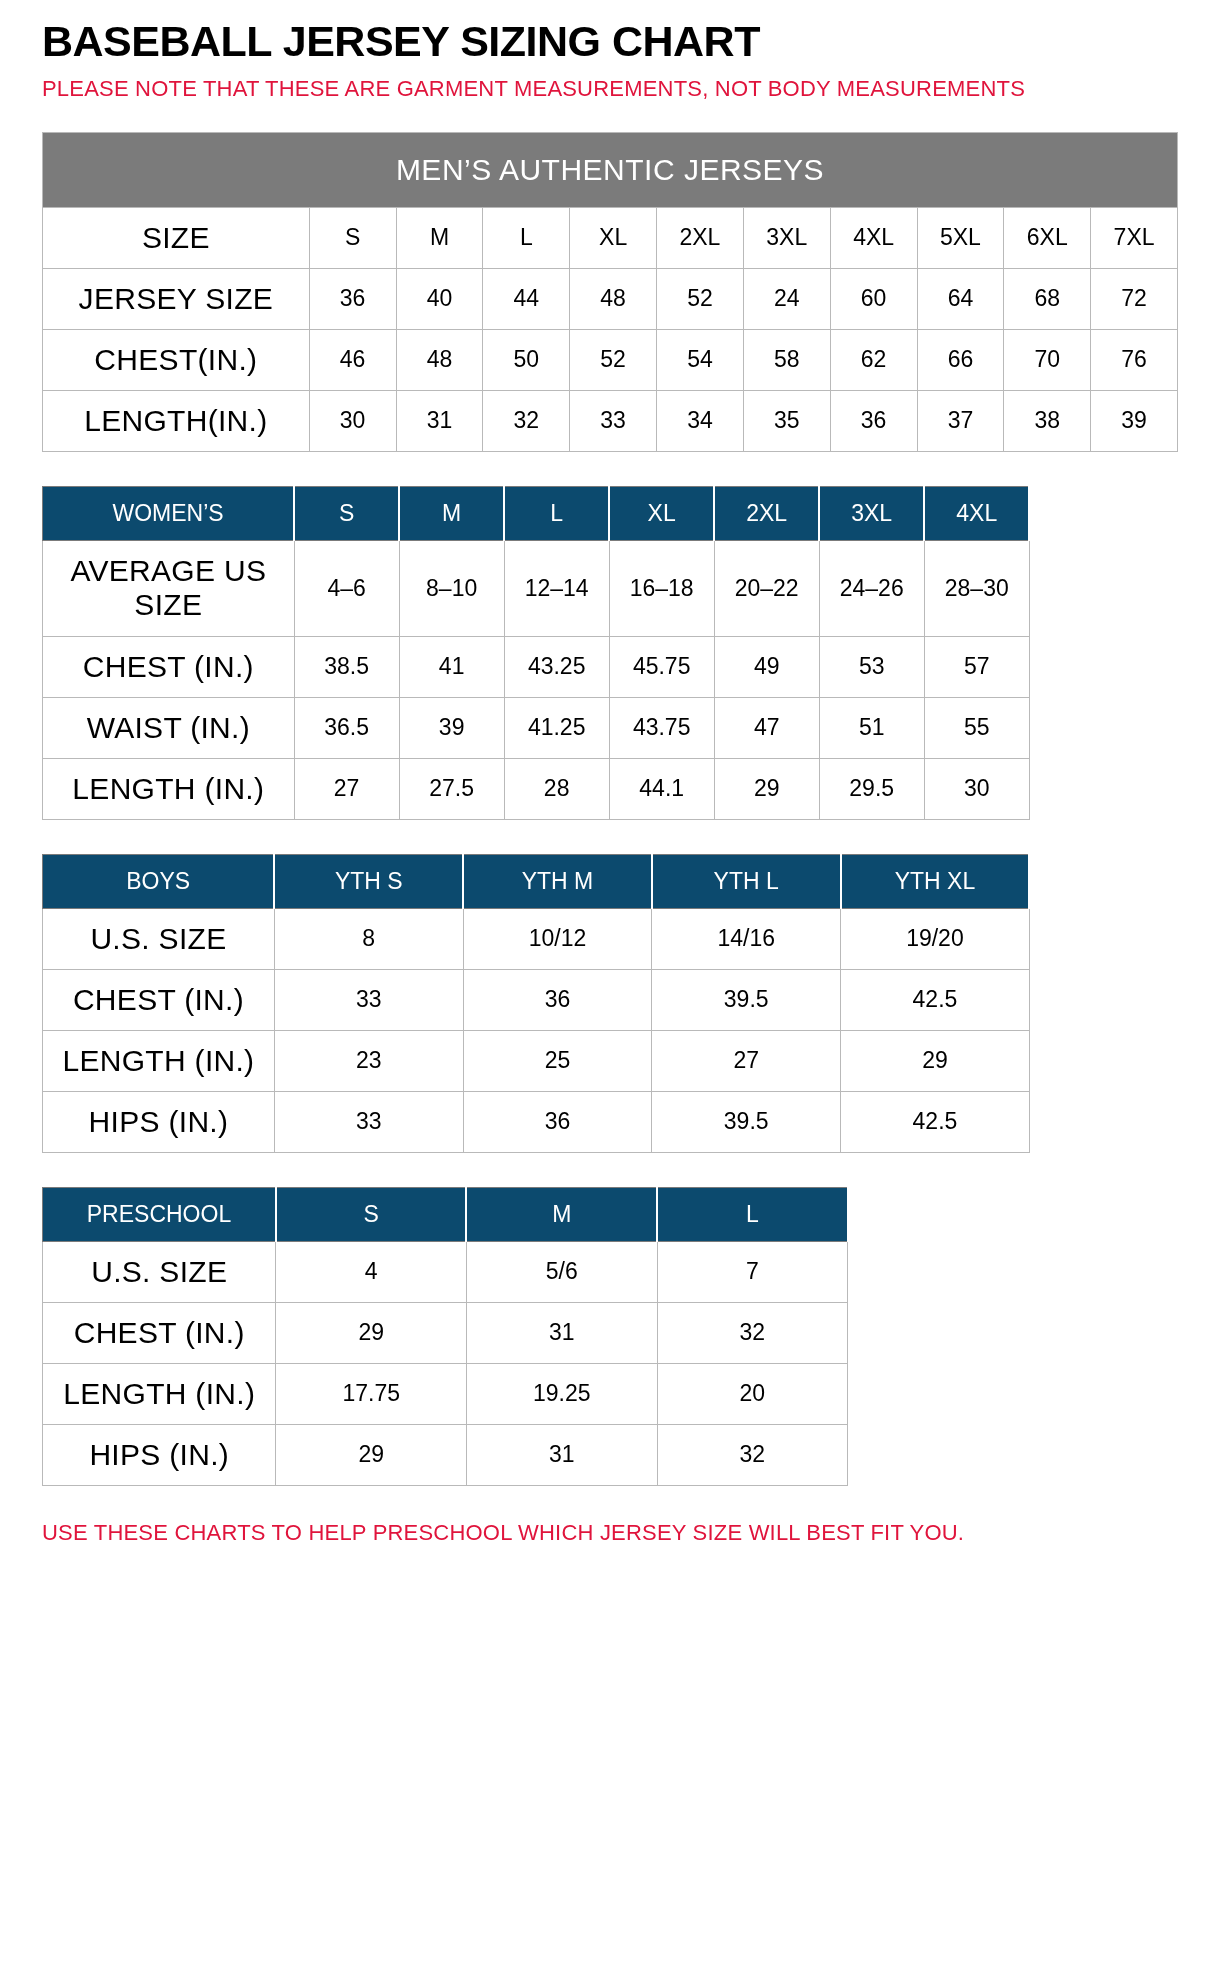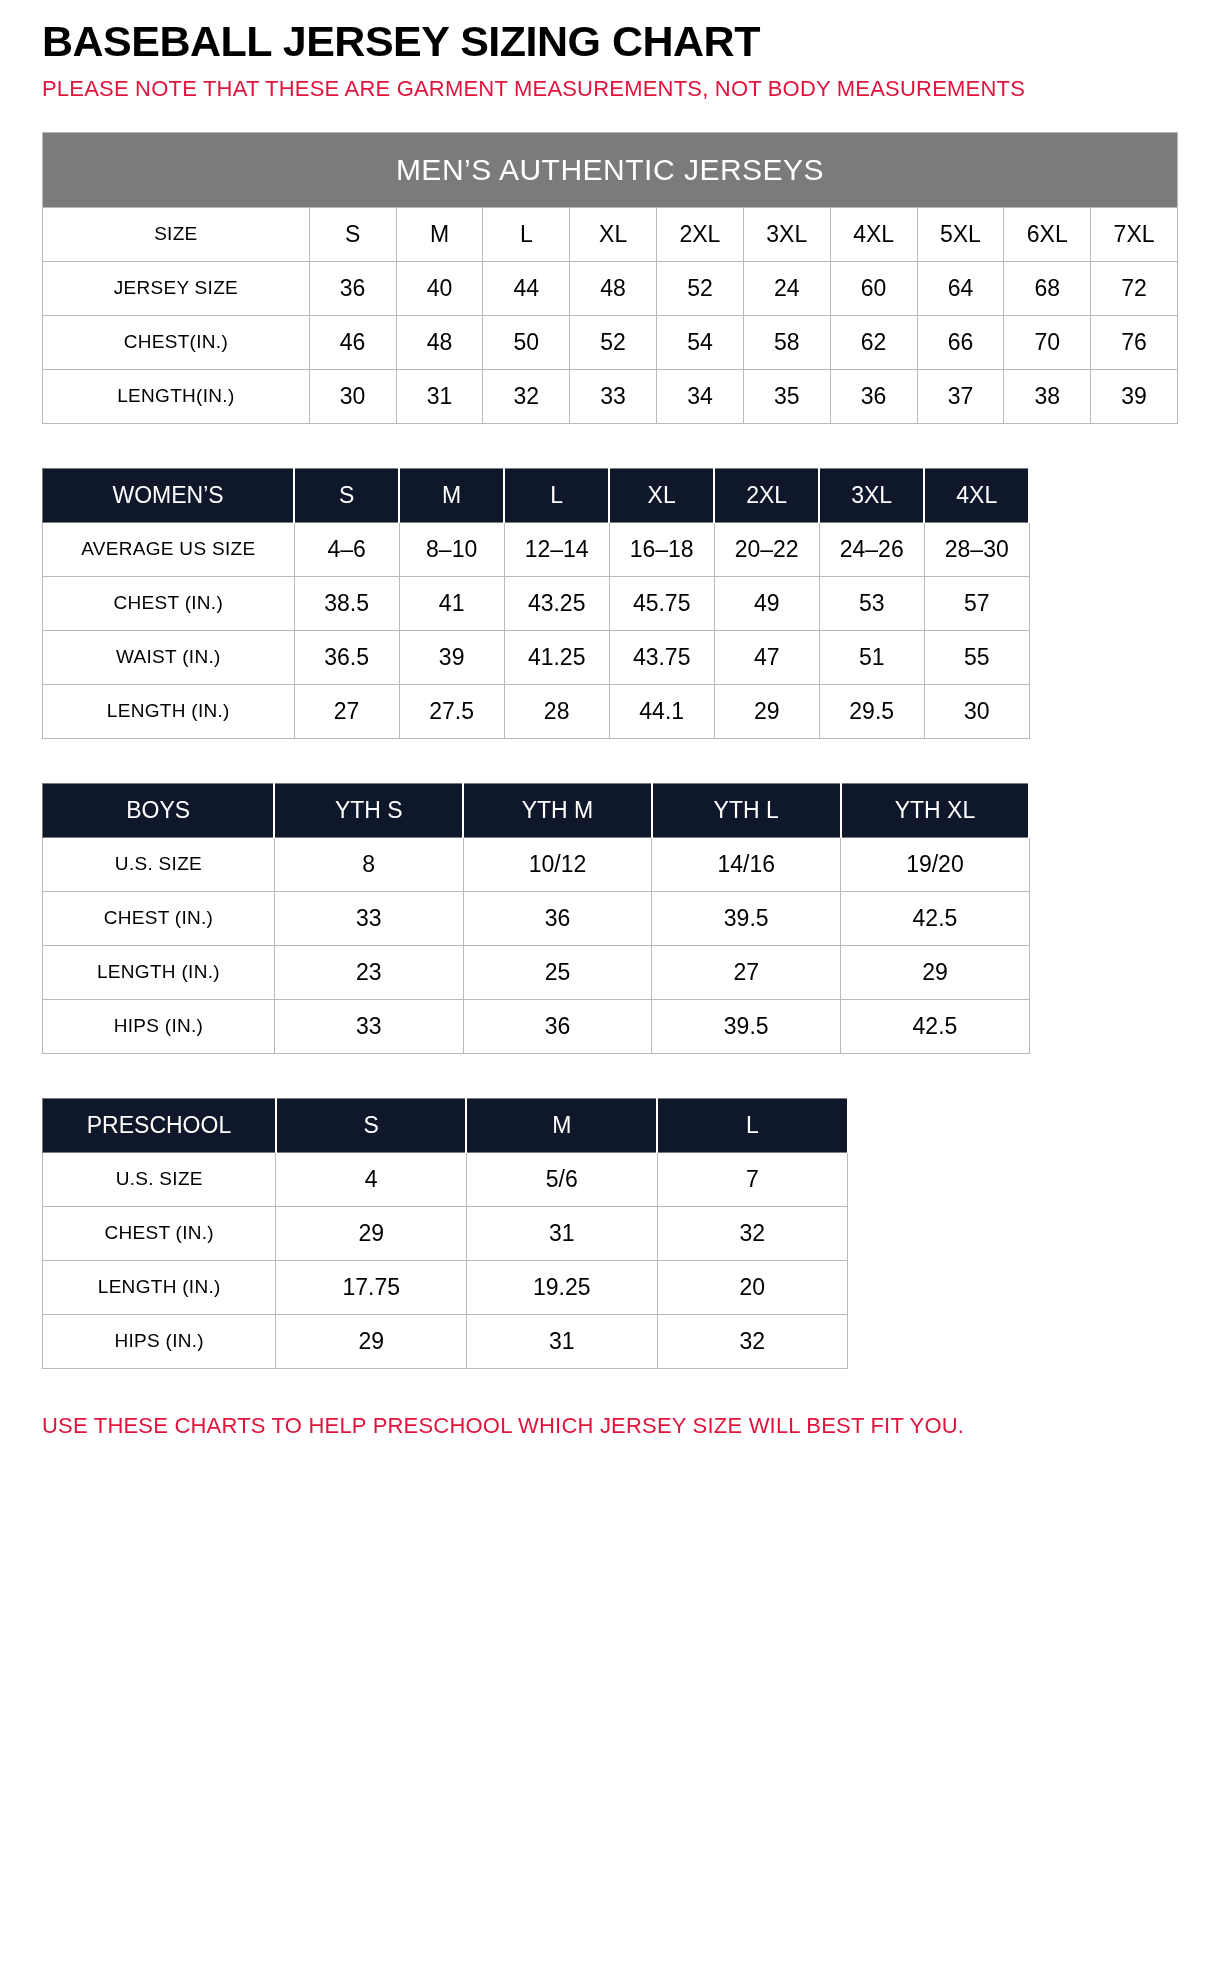--- a/index.html
+++ b/index.html
@@ -31,59 +31,59 @@
   .subtitle {
     color: #e0143c;
     font-size: 22px;
     line-height: 1.3;
     margin: 0 0 28px 0;
     letter-spacing: 0.2px;
   }
   table {
     border-collapse: collapse;
     width: 100%;
-    margin-bottom: 44px;
+    margin-bottom: 34px;
     table-layout: fixed;
     border-radius: 29px;
   }
   td, th {
     border: 2px solid #ffffff;
     text-align: center;
     vertical-align: middle;
     font-size: 23px;
     font-weight: normal;
     padding: 13px 2px;
     background: #ffffff;
     color: #000000;
   }
   
   table.chart td {
     border: 1px solid #b9b9b9;
   }
   table.chart tr.head-row td,
   table.chart td.head-cell {
-    background: #0f172a;
+    background: #0c4a6e;
     color: #ffffff;
     border: 1px solid #7b7b7b;
   }
   table.chart tr.head-row td.sep,
   table.chart td.head-cell.sep {
     border-left: 2px solid #ffffff;
     border-right: 2px solid #ffffff;
   }
   .banner-cell {
     background: #7b7b7b;
     color: #ffffff;
     font-size: 30px;
     letter-spacing: 0.5px;
     padding: 20px 2px;
     border: 1px solid #7b7b7b;
   }
   .row-label {
-    font-size: 19px;
+    font-size: 30px;
     letter-spacing: 0.3px;
   }
   .footer-note {
     color: #e0143c;
     font-size: 22px;
     letter-spacing: 0.2px;
     margin-top: 6px;
   }
   .two-line {
     line-height: 1.15;

